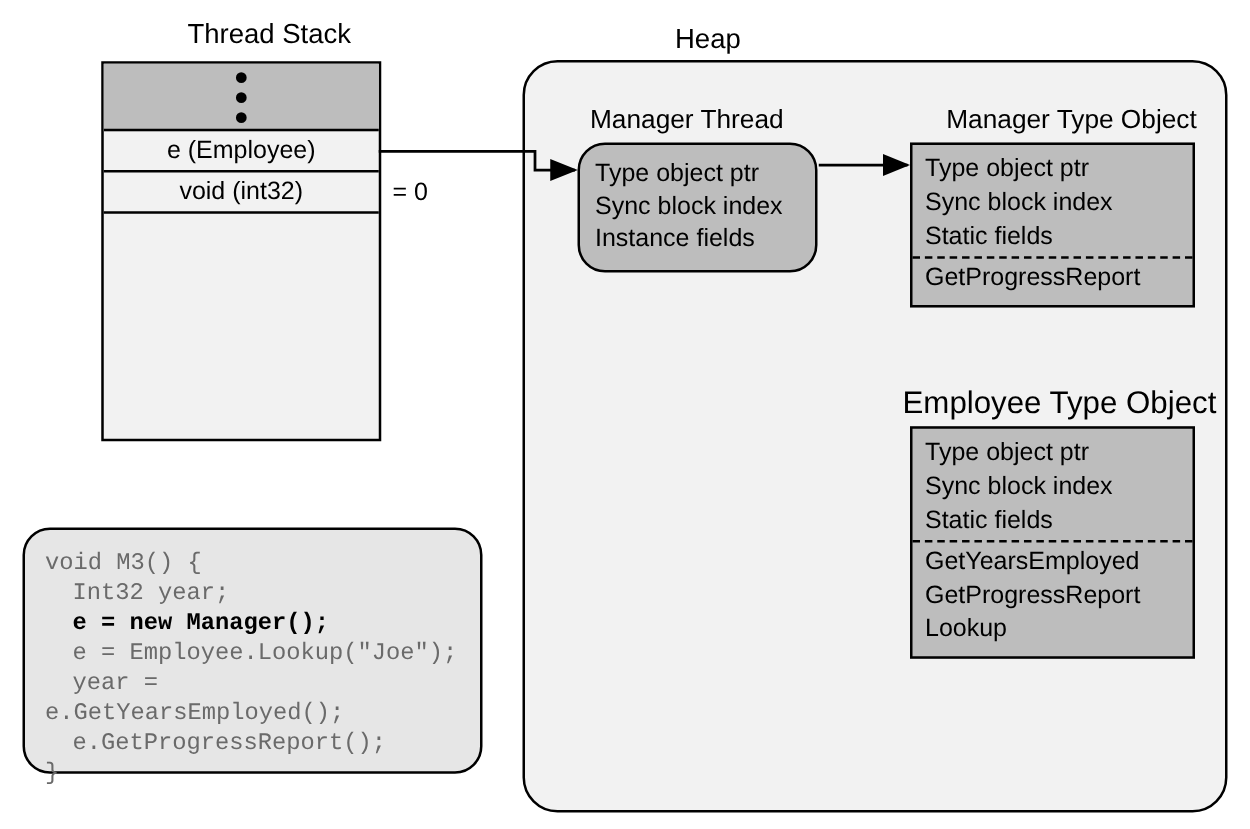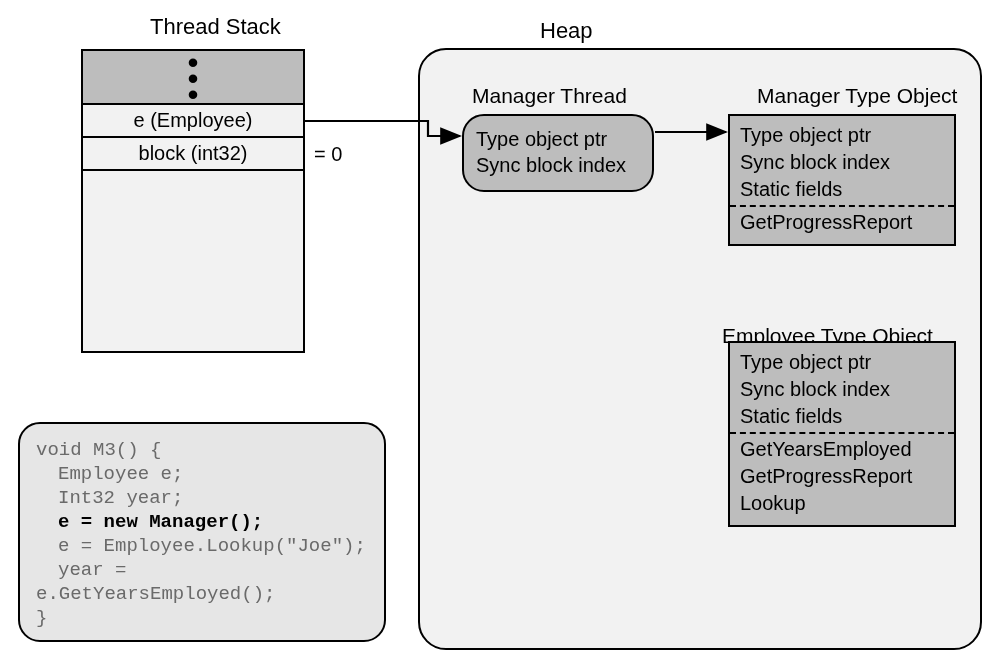--- a/index.html
+++ b/index.html
@@ -78,63 +78,64 @@
     border: 2.5px solid #000;
     background: #bdbdbd;
     width: 228px;
     font-size: 20px;
     line-height: 27px;
     box-sizing: border-box;
   }
   .type-row { padding: 0 10px; }
   .type-sep { border-top: 2px dashed #000; margin: 2px 0 2px 0; }
   .mgr-type-title { left: 728px; top: 84px; font-size: 21px; margin-left: 29px; }
-  .emp-type-title { left: 722px; top: 324px; font-size: 21px; }
+  .emp-type-title { left: 722px; top: 308px; font-size: 25px; }
   .mgr-type-box { left: 728px; top: 114px; padding: 6px 0 8px 0; }
   .emp-type-box { left: 728px; top: 341px; padding: 6px 0 8px 0; }
 
   
   .code-box {
     border: 2px solid #000;
     border-radius: 22px;
     background: #e6e6e6;
     left: 18px;
     top: 422px;
     width: 368px;
-    height: 220px;
+    height: 197px;
     padding: 14px 16px;
     box-sizing: border-box;
     line-height: 24px;
   }
   .indent { display: inline-block; width: 22px; }
 
 </style>
 </head>
 <body>
 
 <div class="abs title" style="left:150px; top:14px;">Thread Stack</div>
 <div class="abs title" style="left:540px; top:18px;">Heap</div>
 
 <div class="abs stack-box">
   <div class="stack-top">
     <div style="font-weight:bold;">•</div>
     <div style="font-weight:bold;">•</div>
     <div style="font-weight:bold;">•</div>
   </div>
   <div class="stack-cell">e (Employee)</div>
-  <div class="stack-cell">block (int32)</div>
+  <div class="stack-cell">void (int32)</div>
 </div>
 <div class="abs" style="left:314px; top:143px; font-size:20px;">=   0</div>
 
 <div class="abs heap-box"></div>
 
 <div class="abs mgr-obj-title">Manager Thread</div>
 <div class="abs mgr-obj">
   <div>Type object ptr</div>
   <div>Sync block index</div>
+  <div>Instance fields</div>
 </div>
 
 <div class="abs mgr-type-title">Manager Type Object</div>
 <div class="abs type-box mgr-type-box">
   <div class="type-row">Type object ptr</div>
   <div class="type-row">Sync block index</div>
   <div class="type-row">Static fields</div>
   <div class="type-sep"></div>
   <div class="type-row">GetProgressReport</div>
 </div>
@@ -157,19 +158,19 @@
     </marker>
   </defs>
 
   <path d="M 303 121 L 428 121 L 428 136 L 460 136" stroke="#000" stroke-width="2.2" fill="none" marker-end="url(#arrowhead)"></path>
 
   <path d="M 655 132 L 726 132" stroke="#000" stroke-width="2.2" fill="none" marker-end="url(#arrowhead)"></path>
 </svg>
 
 <div class="abs code-box code-font">
   <div><span>void</span><span> M3() {</span></div>
-  <div><span class="indent"></span><span>Employee e;</span></div>
   <div><span class="indent"></span><span>Int32</span><span> year;</span></div>
   <div><span class="indent"></span><span class="code-bold">e = new Manager();</span></div>
   <div><span class="indent"></span><span>e = Employee.Lookup("Joe");</span></div>
   <div><span class="indent"></span><span>year = e.GetYearsEmployed();</span></div>
+  <div><span class="indent"></span><span>e.GetProgressReport();</span></div>
   <div><span>}</span></div>
 </div>
 
 </body></html>

